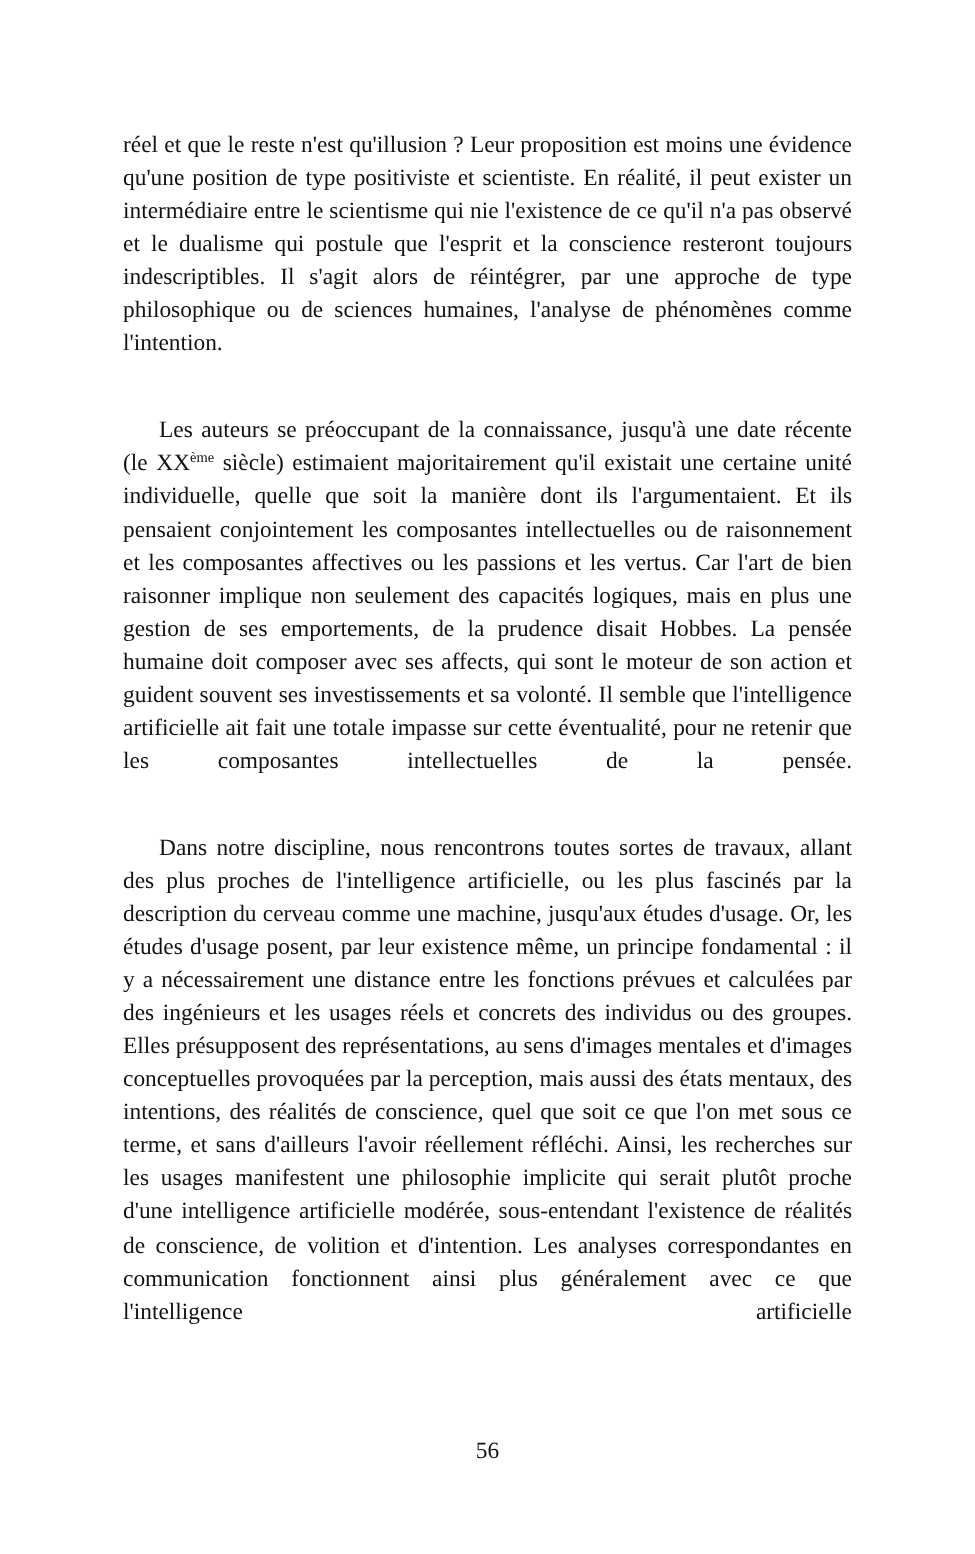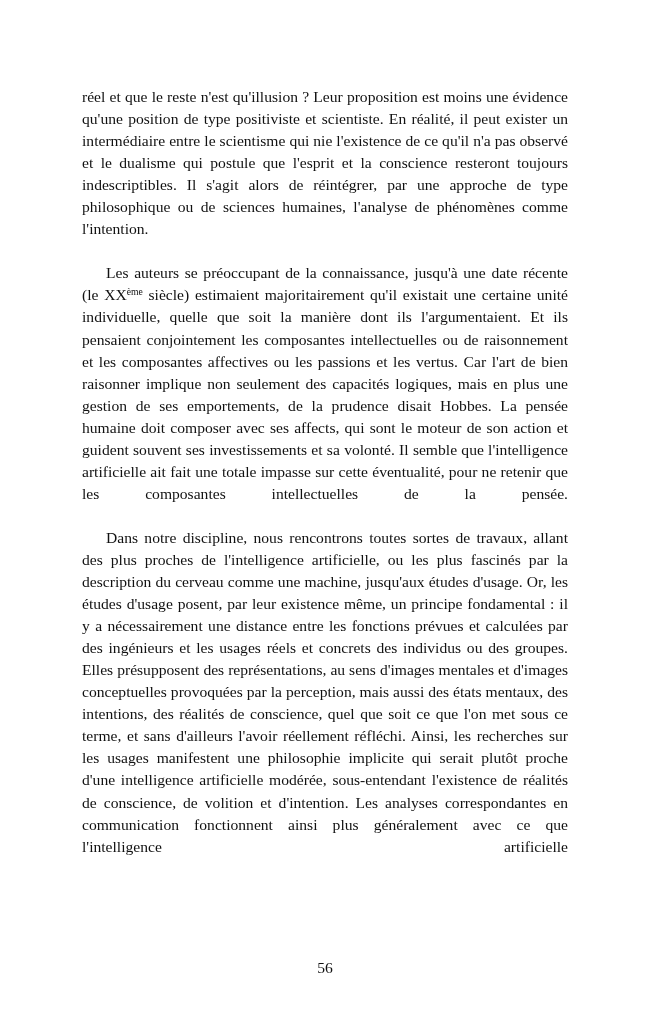--- a/index.html
+++ b/index.html
@@ -38,20 +38,21 @@
     font-size: 15.6px;
     line-height: 22.05px;
     text-align: justify;
     text-justify: inter-word;
     color: #111111;
     -webkit-font-smoothing: antialiased;
   }
 
   .para.indent {
     text-indent: 24px;
+    margin-top: 14px;
   }
 
   
   .para::after {
     content: "";
     display: inline-block;
     width: 100%;
   }
 
   sup {

